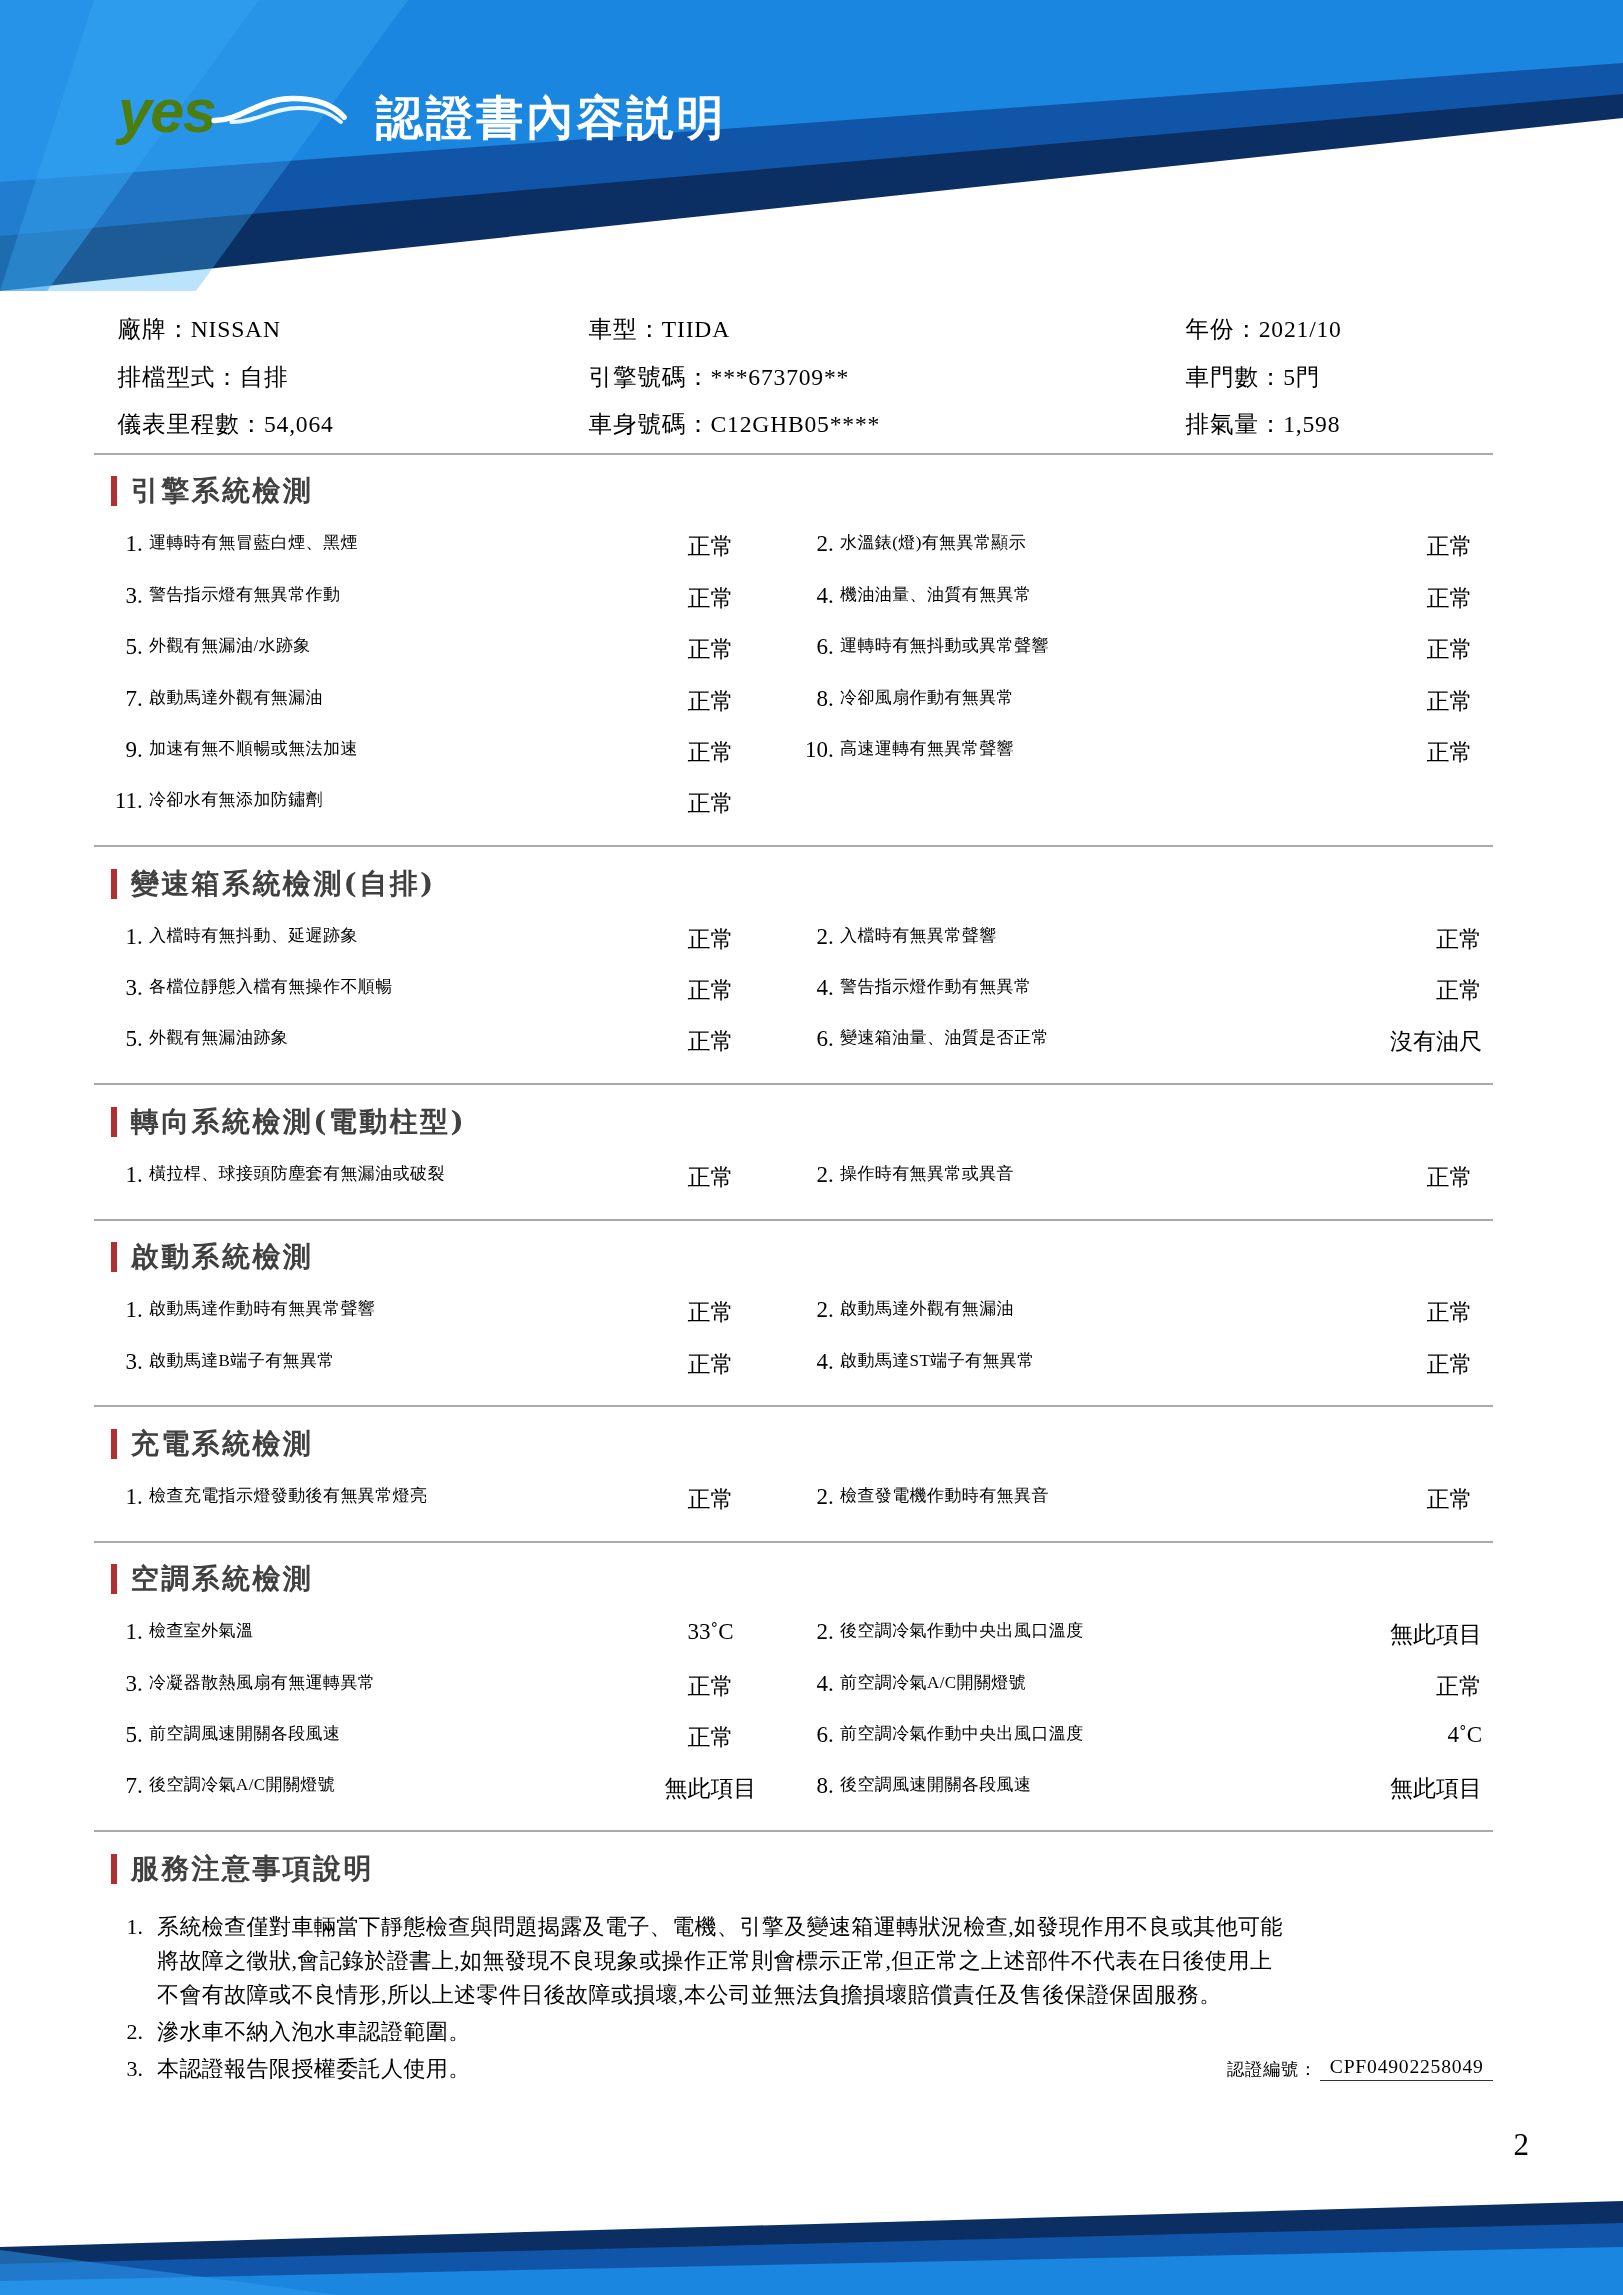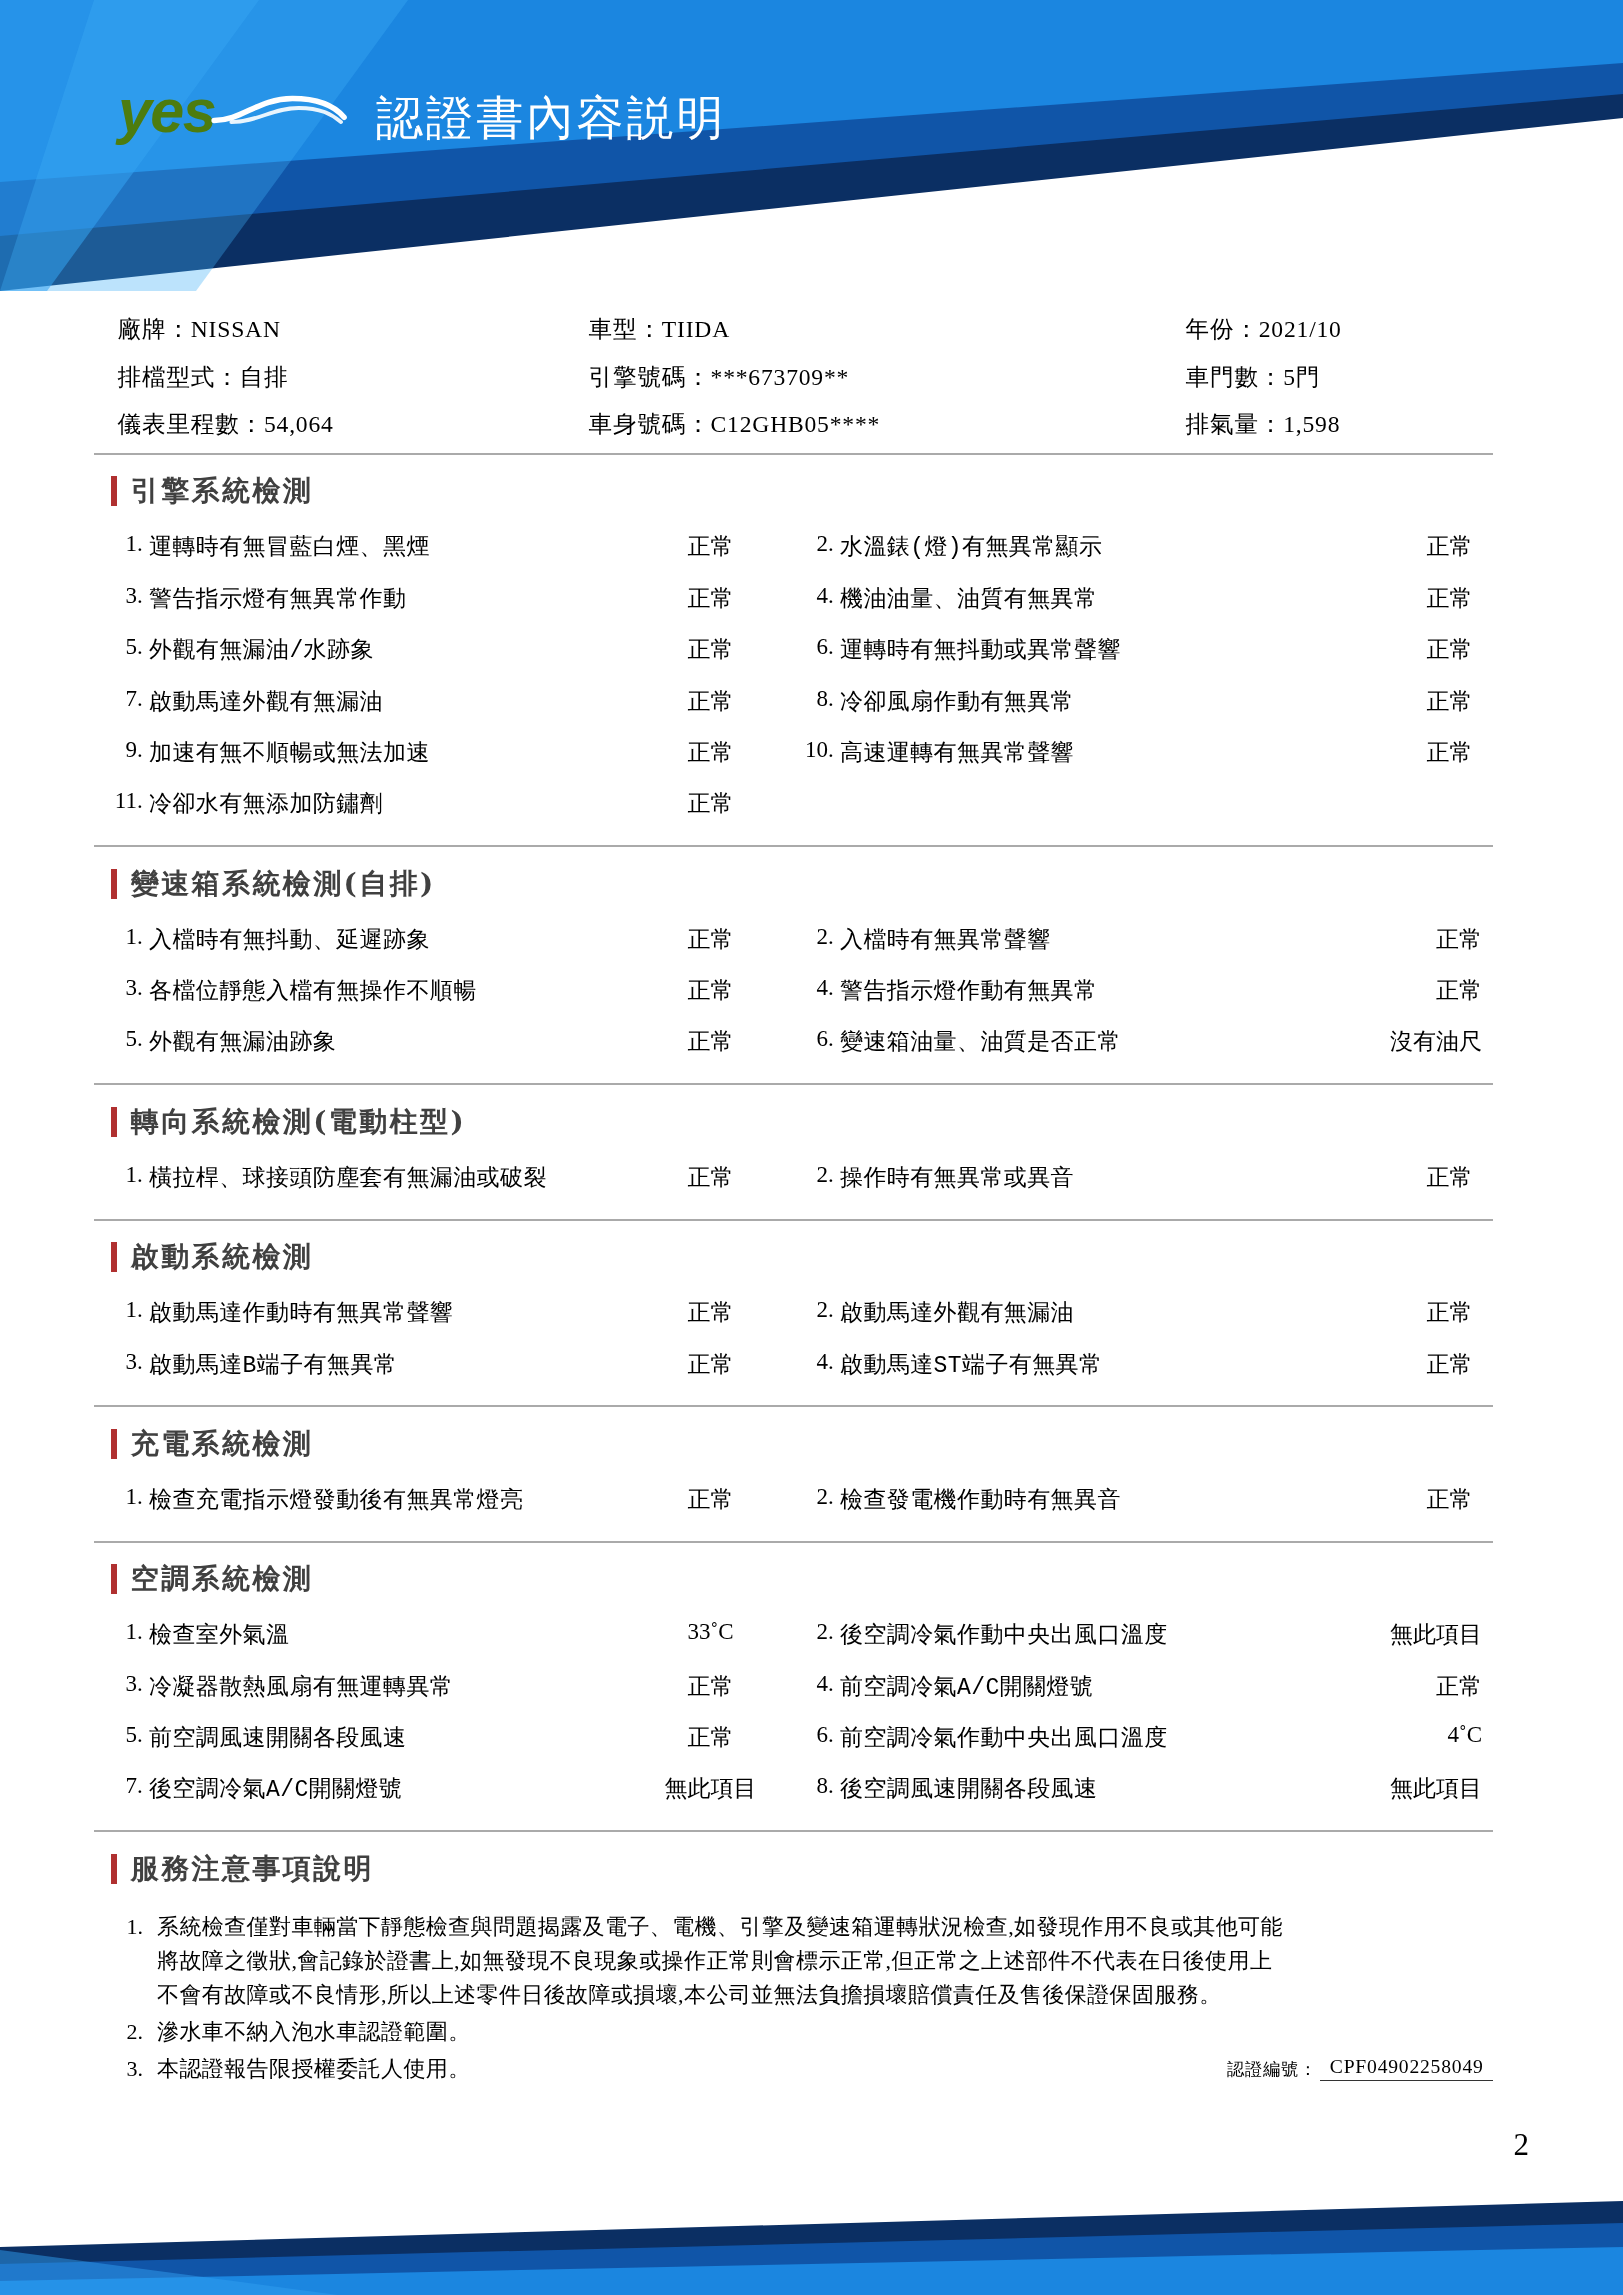--- a/index.html
+++ b/index.html
@@ -91,21 +91,21 @@
   .logo-car {
     position: absolute;
     left: 93px;
     top: 11px;
     width: 137px;
     height: 47px;
   }
   .header-title {
     font-family: "DejaVu Serif", serif;
     font-size: 47px;
-    font-weight: normal;
+    font-weight: bold;
     color: #ffffff;
     margin-left: 22px;
     letter-spacing: 3.1px;
     white-space: nowrap;
   }
 
   
   .page {
     position: relative;
     padding: 0 94px;
@@ -156,25 +156,24 @@
     padding-bottom: 15.7px;
     border-bottom: 2.4px solid #aaa;
   }
   .items .num {
     font-size: 23px;
     text-align: right;
     padding: 10.2px 6.3px 10.2px 0;
     white-space: nowrap;
   }
   .items .label {
-    font-size: 23px;
+    font-size: 17px;
     padding: 10.2px 0;
     letter-spacing: 0.4px;
     white-space: nowrap;
-    font-family: Liberation Mono, monospace;
   }
   .items .val {
     font-size: 23px;
     padding: 10.2px 0;
     text-align: center;
     white-space: nowrap;
   }
   .items .val.right {
     text-align: right;
     padding-right: 20.4px;

